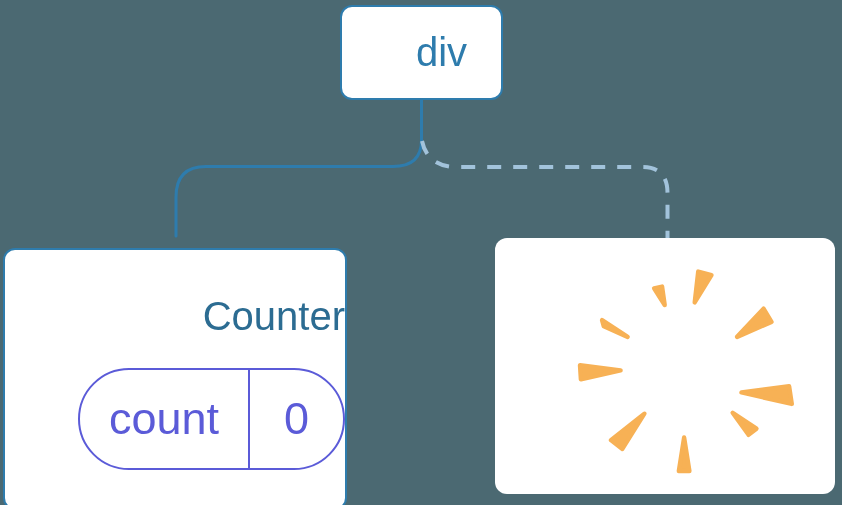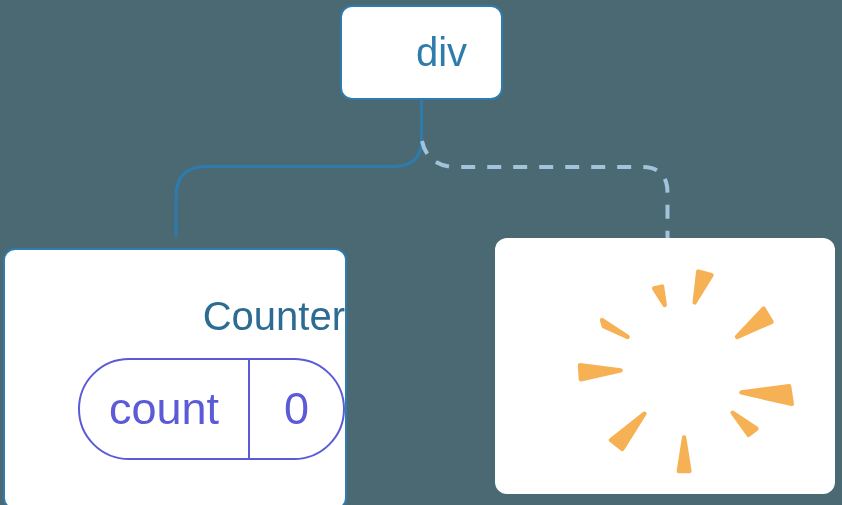--- a/index.html
+++ b/index.html
@@ -40,21 +40,21 @@
     display: flex; flex-direction: column; align-items: flex-end;
   }
   .counter-title {
     margin-top: 44px;
     font-size: 40px;
     line-height: 44px;
     font-weight: 500;
     color: #2c6c92;
   }
   .state-pill {
-    margin-top: 20px;
+    margin-top: 30px;
     width: 267px; height: 102px;
     border: 2px solid #5b5bd8;
     border-radius: 51px;
     box-sizing: border-box;
     display: flex;
     overflow: hidden;
   }
   .pill-key-cell {
     flex: 1;
     display: flex; align-items: center; justify-content: center;

